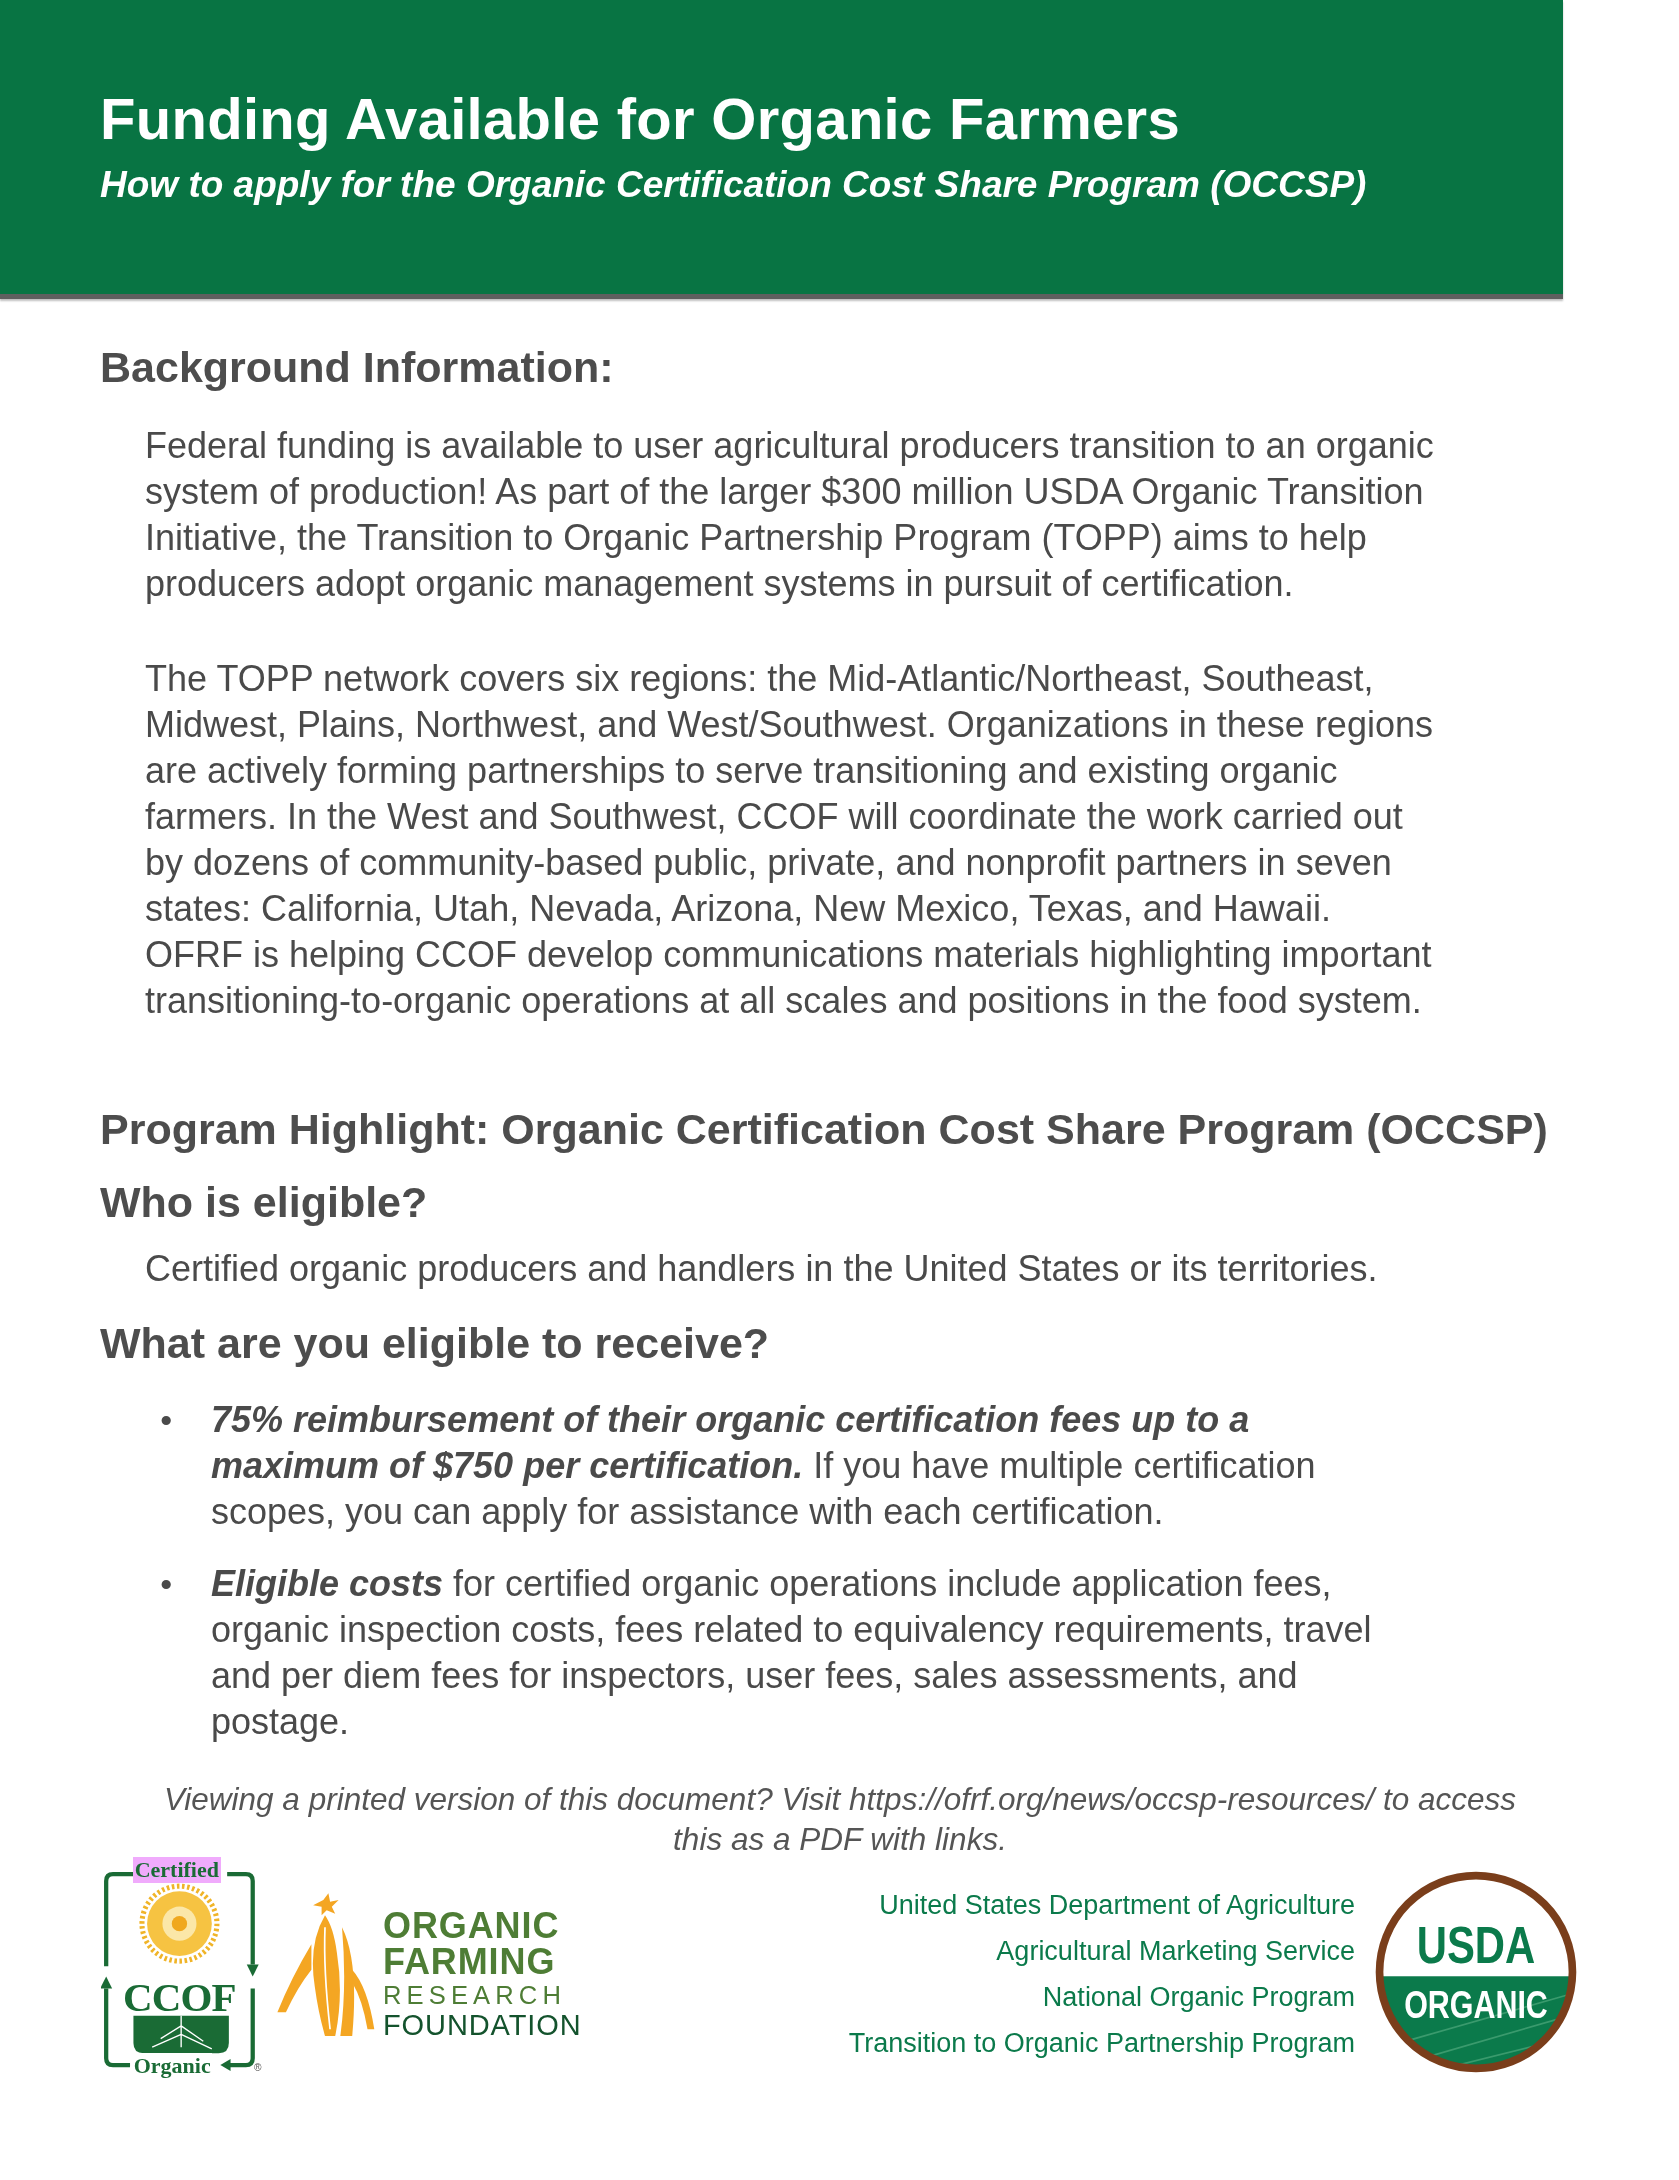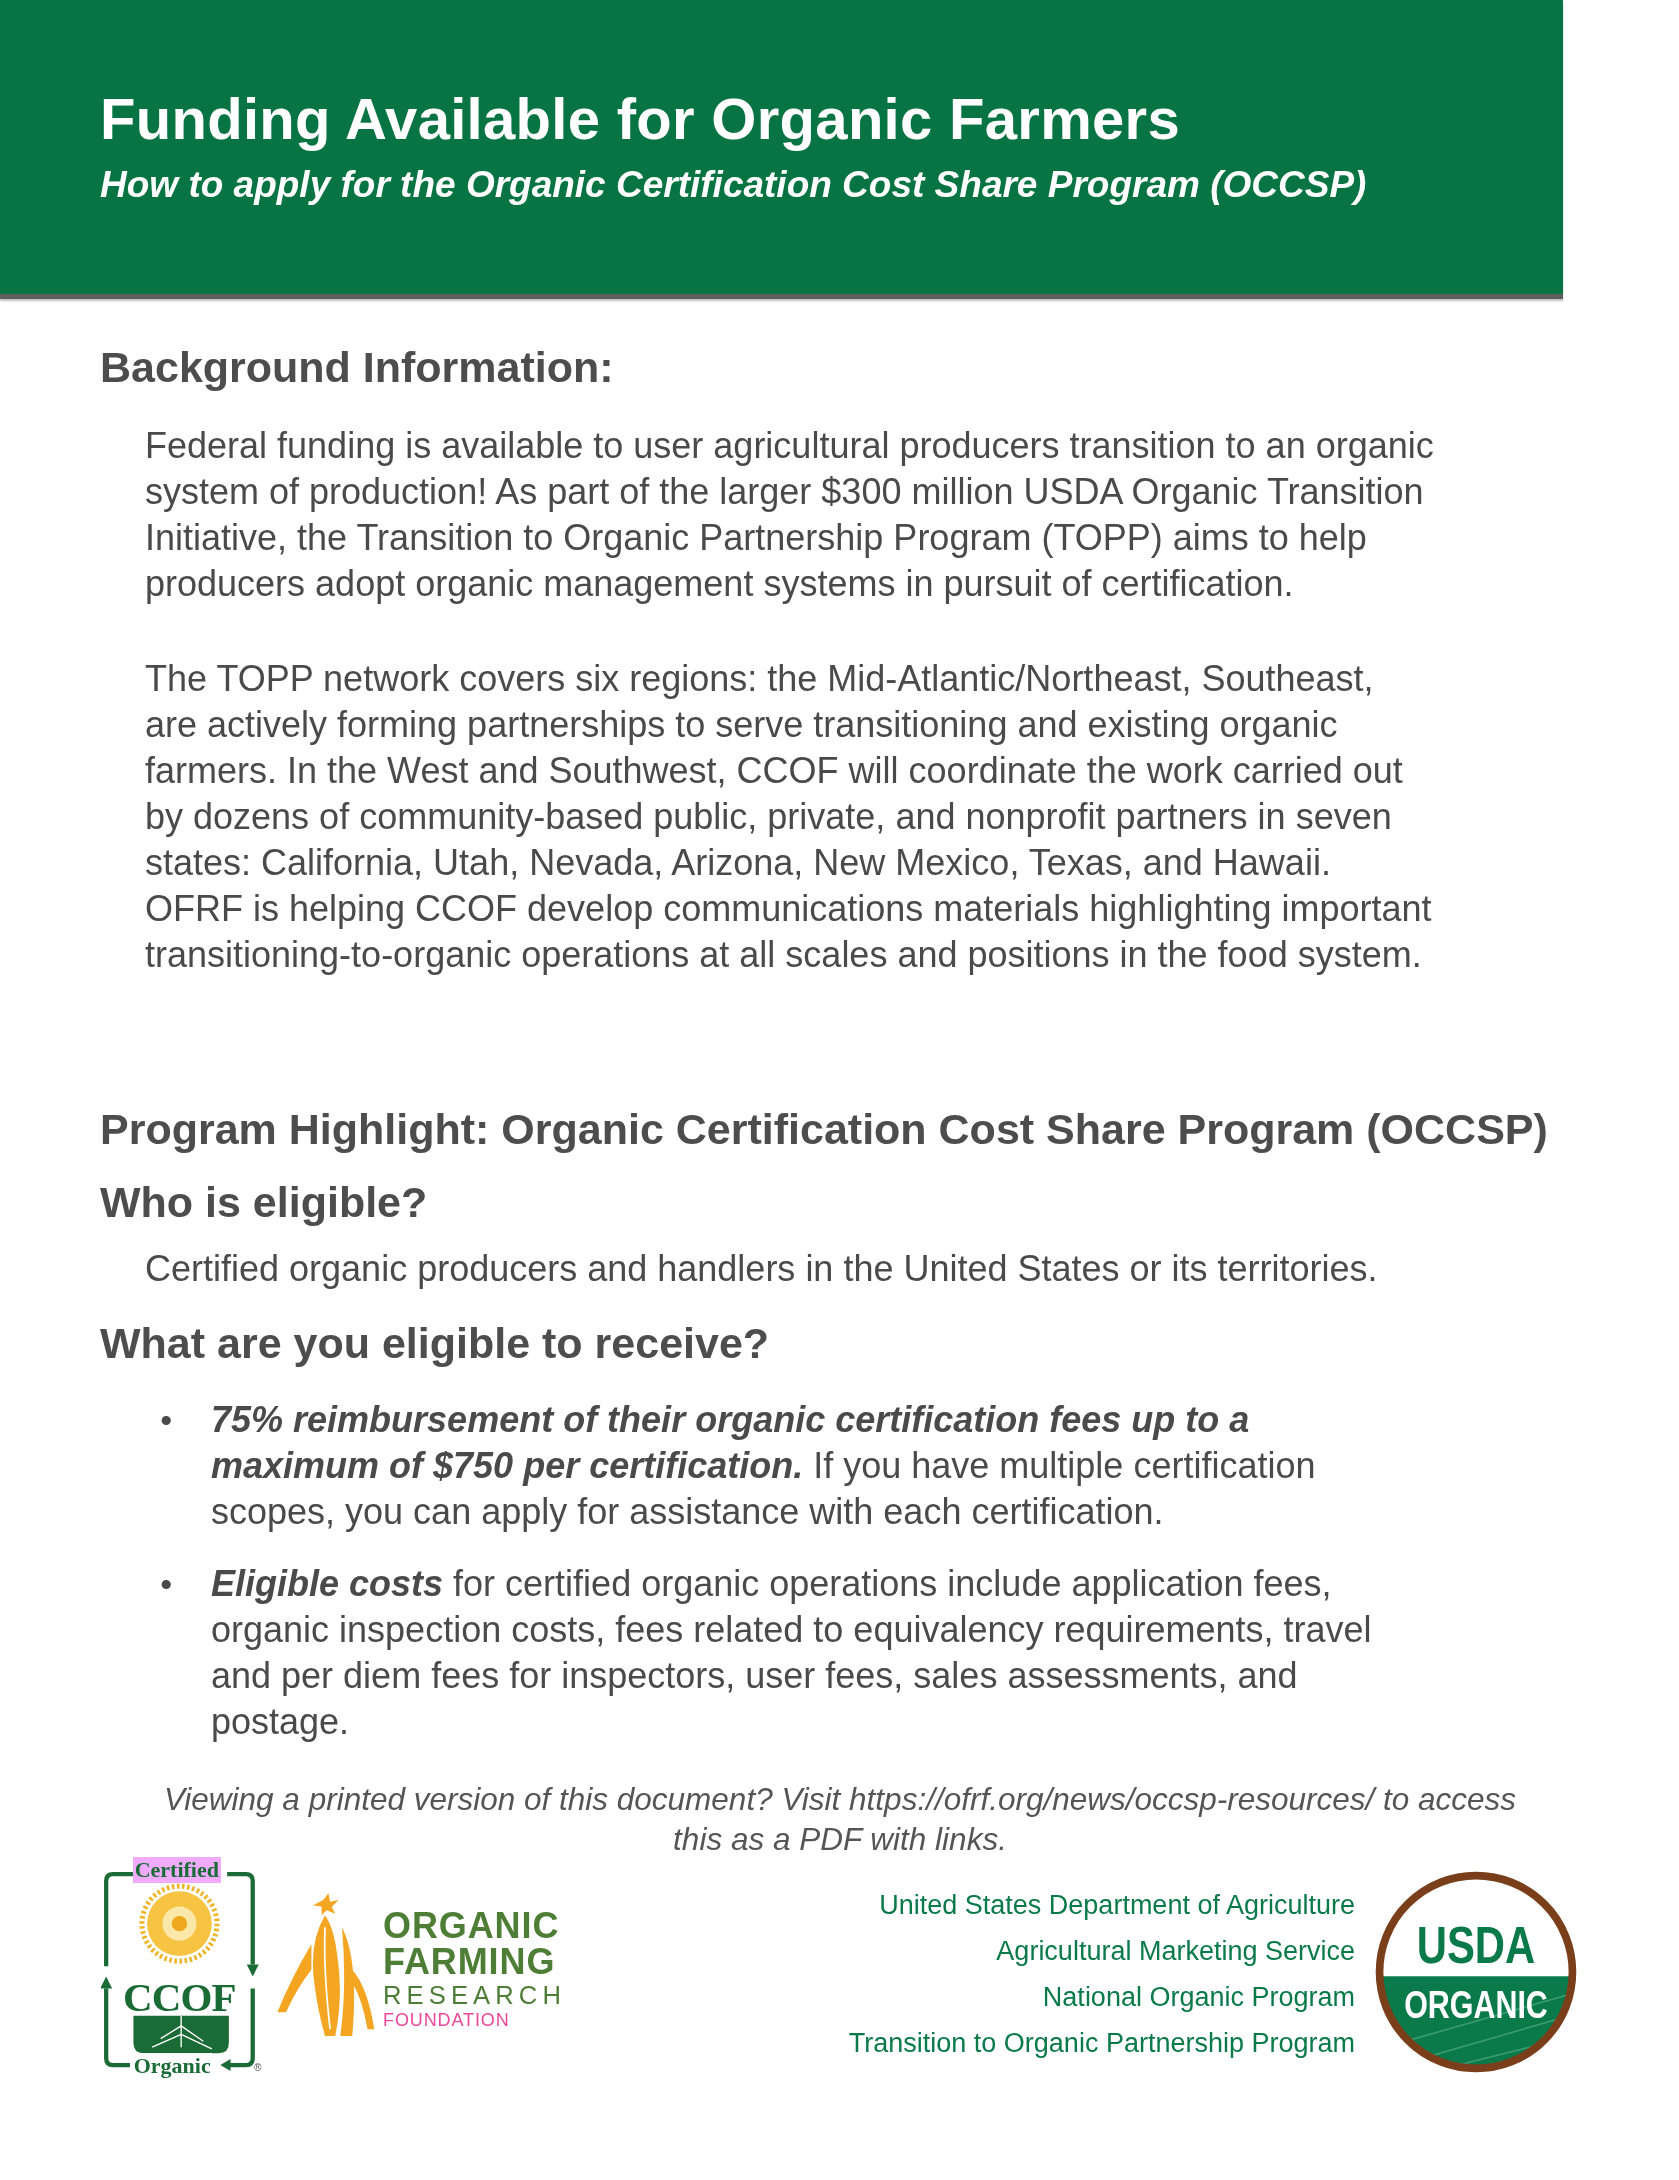--- a/index.html
+++ b/index.html
@@ -23,41 +23,42 @@
   .note { position: absolute; left: 0; width: 1680px; top: 1779px; text-align: center; font-size: 31.5px;
           font-style: italic; line-height: 40px; color: #555555; }
   .note .line { display: block; }
   .usda-lines { position: absolute; right: 325px; top: 1882px; text-align: right; font-size: 27px; line-height: 46px;
                 color: #0b7a4b; white-space: nowrap; }
   .usda-lines .line { display: block; }
   .logo { position: absolute; }
   .ofrf-text { position: absolute; left: 383px; top: 1908px; line-height: 1; }
   .ofrf-text .big { display: block; font-size: 36px; font-weight: bold; color: #4e7d35; letter-spacing: 0.9px; }
   .ofrf-text .small { display: block; font-size: 25.6px; color: #4e7d35; letter-spacing: 5.1px; margin-top: 2.6px; }
-  .ofrf-text .found { display: block; font-size: 18px; color: #ec4899; letter-spacing: 0.9px; margin-top: 2.6px; }
+  .ofrf-text .found { display: block; font-size: 29px; color: #14532d; letter-spacing: 0.9px; margin-top: 2.6px; }
 </style>
 </head>
 <body>
 
 <div class="header">
   <div class="title">Funding Available for Organic Farmers</div>
   <div class="subtitle">How to apply for the Organic Certification Cost Share Program (OCCSP)</div>
 </div>
 
 <div class="h2" style="top:343px;">Background Information:</div>
 
 <div class="para" style="top:423px;">
   <span class="line">Federal funding is available to user agricultural producers transition to an organic</span>
   <span class="line">system of production!  As part of the larger $300 million USDA Organic Transition</span>
   <span class="line">Initiative, the Transition to Organic Partnership Program (TOPP) aims to help</span>
   <span class="line">producers adopt organic management systems in pursuit of certification.</span>
 </div>
 
 <div class="para" style="top:656px;">
   <span class="line">The TOPP network covers six regions: the Mid-Atlantic/Northeast, Southeast,</span>
+  <span class="line">Midwest, Plains, Northwest, and West/Southwest. Organizations in these regions</span>
   <span class="line">are actively forming partnerships to serve transitioning and existing organic</span>
   <span class="line">farmers. In the West and Southwest, CCOF will coordinate the work carried out</span>
   <span class="line">by dozens of community-based public, private, and nonprofit partners in seven</span>
   <span class="line">states: California, Utah, Nevada, Arizona, New Mexico, Texas, and Hawaii.</span>
   <span class="line">OFRF is helping CCOF develop communications materials highlighting important</span>
   <span class="line">transitioning-to-organic operations at all scales and positions in the food system.</span>
 </div>
 
 <div class="h2" style="top:1105px;">Program Highlight: Organic Certification Cost Share Program (OCCSP)</div>
 <div class="h2" style="top:1178px;">Who is eligible?</div>

